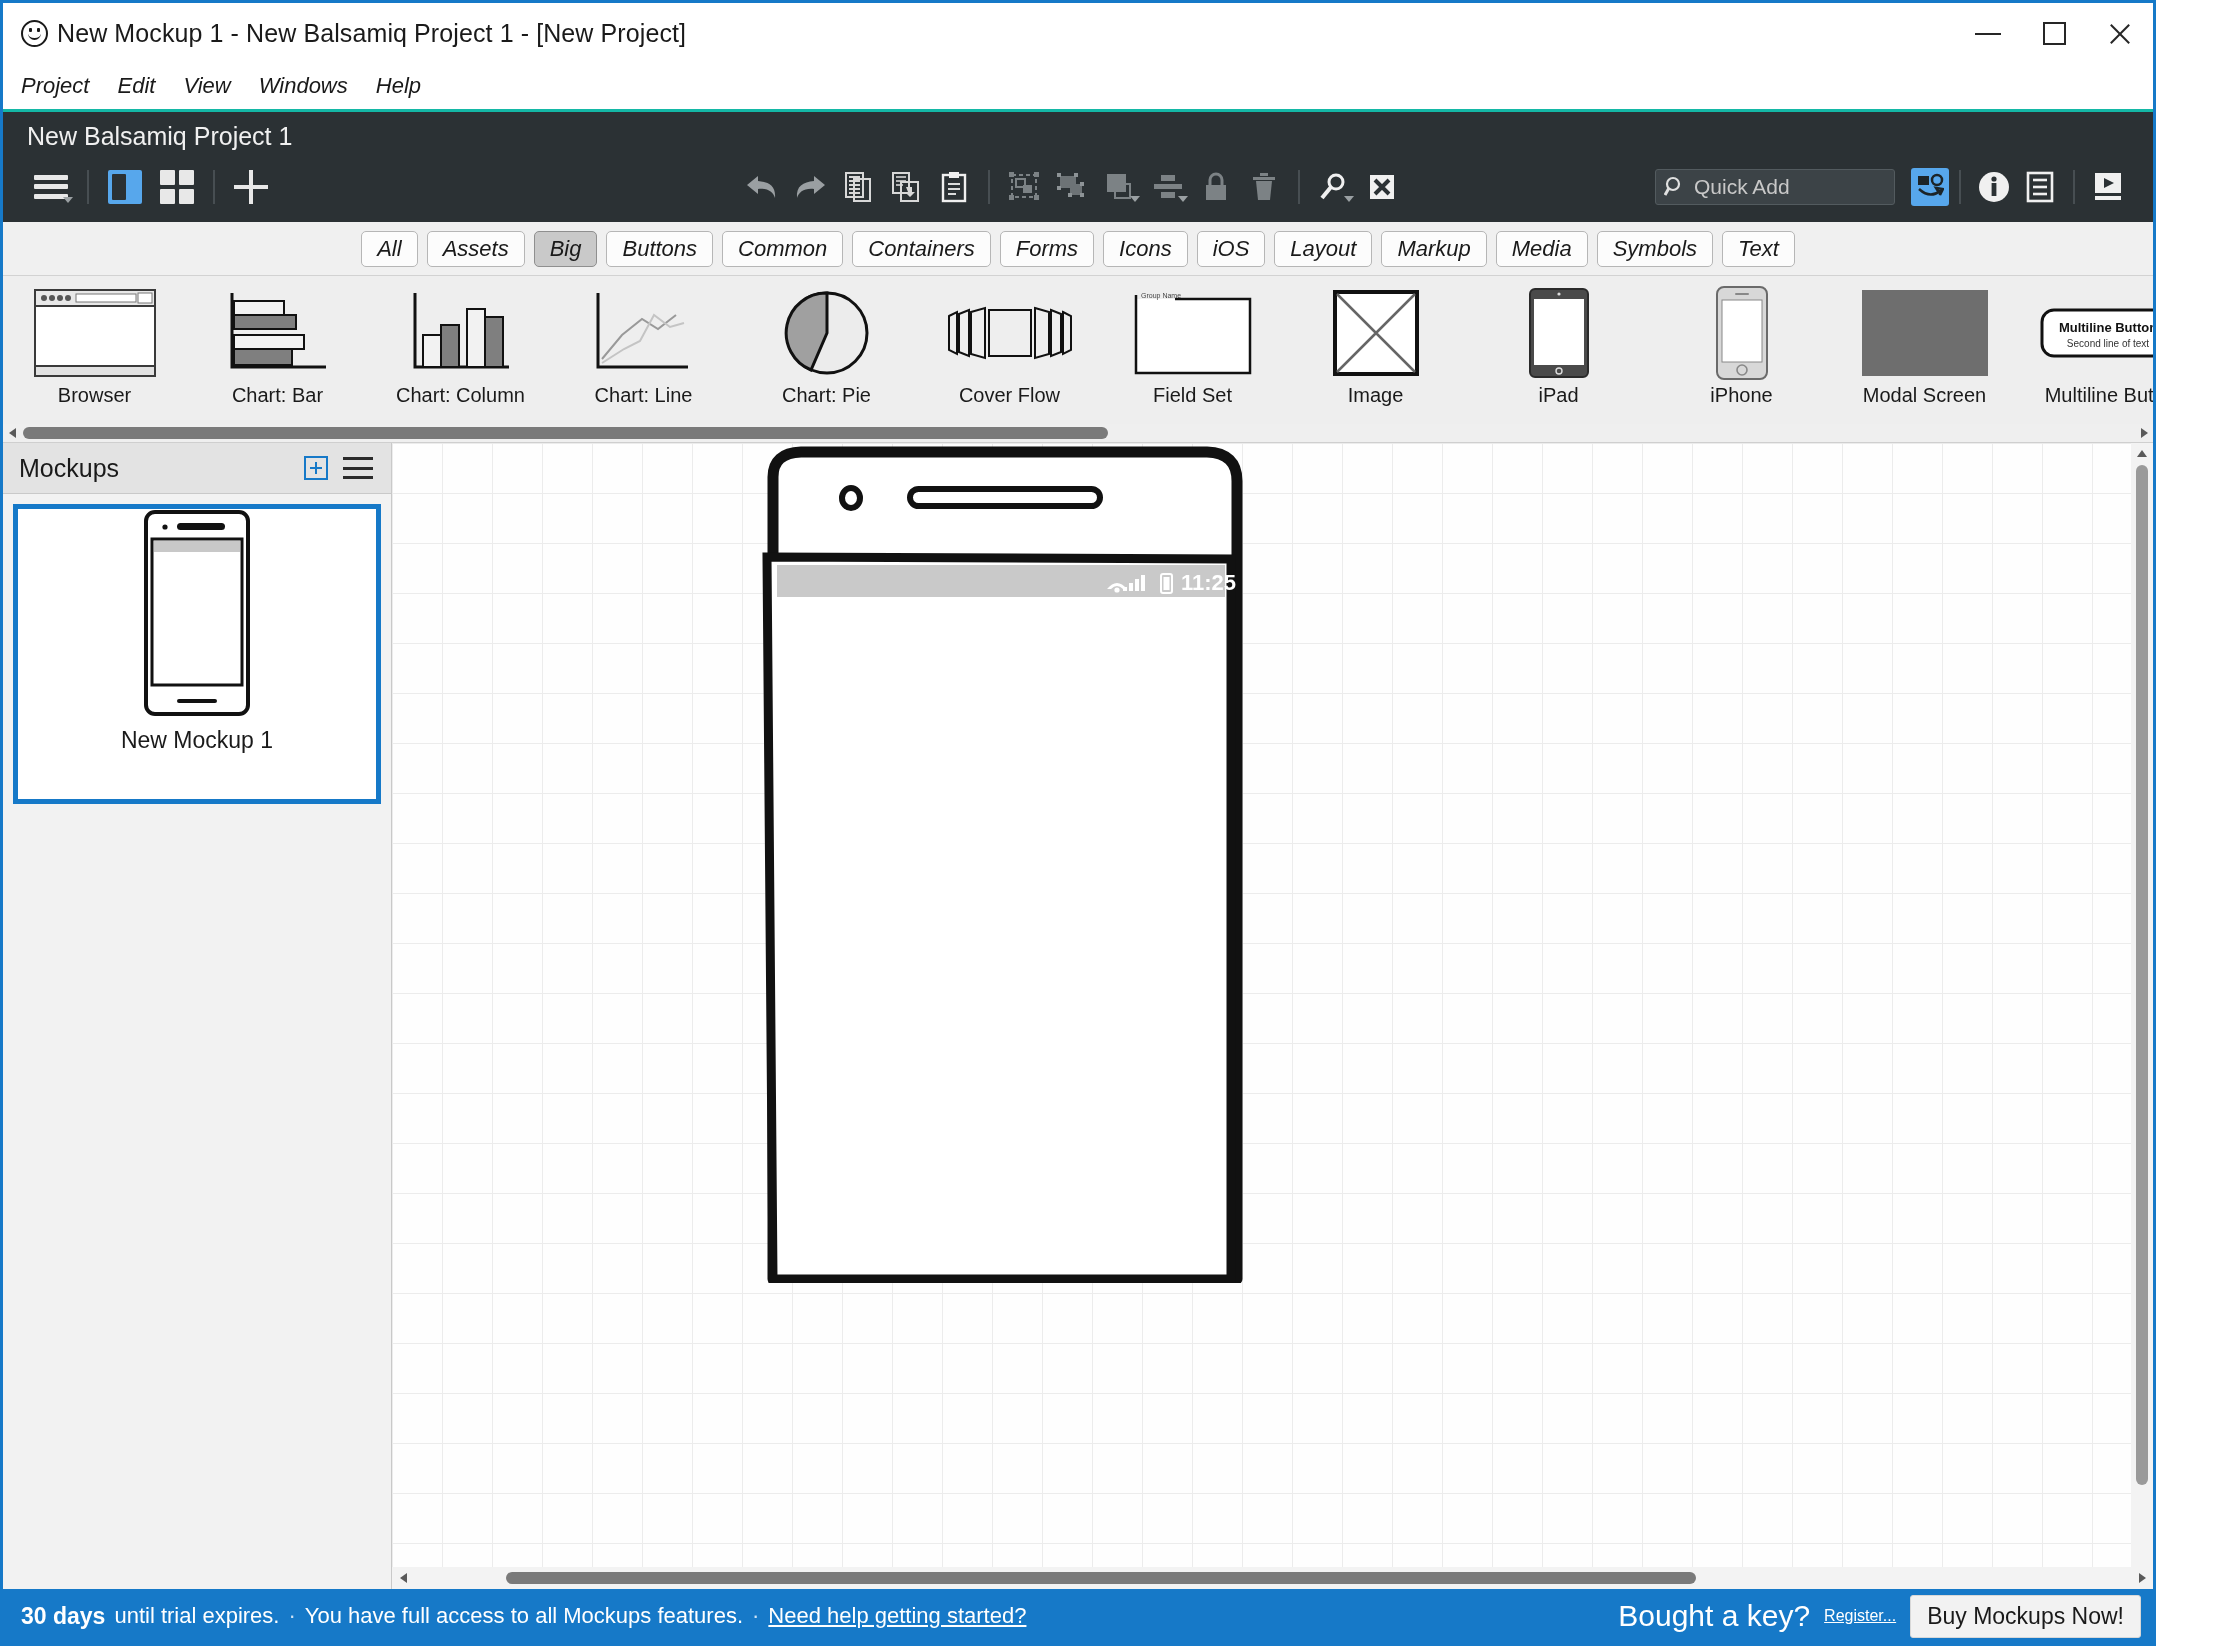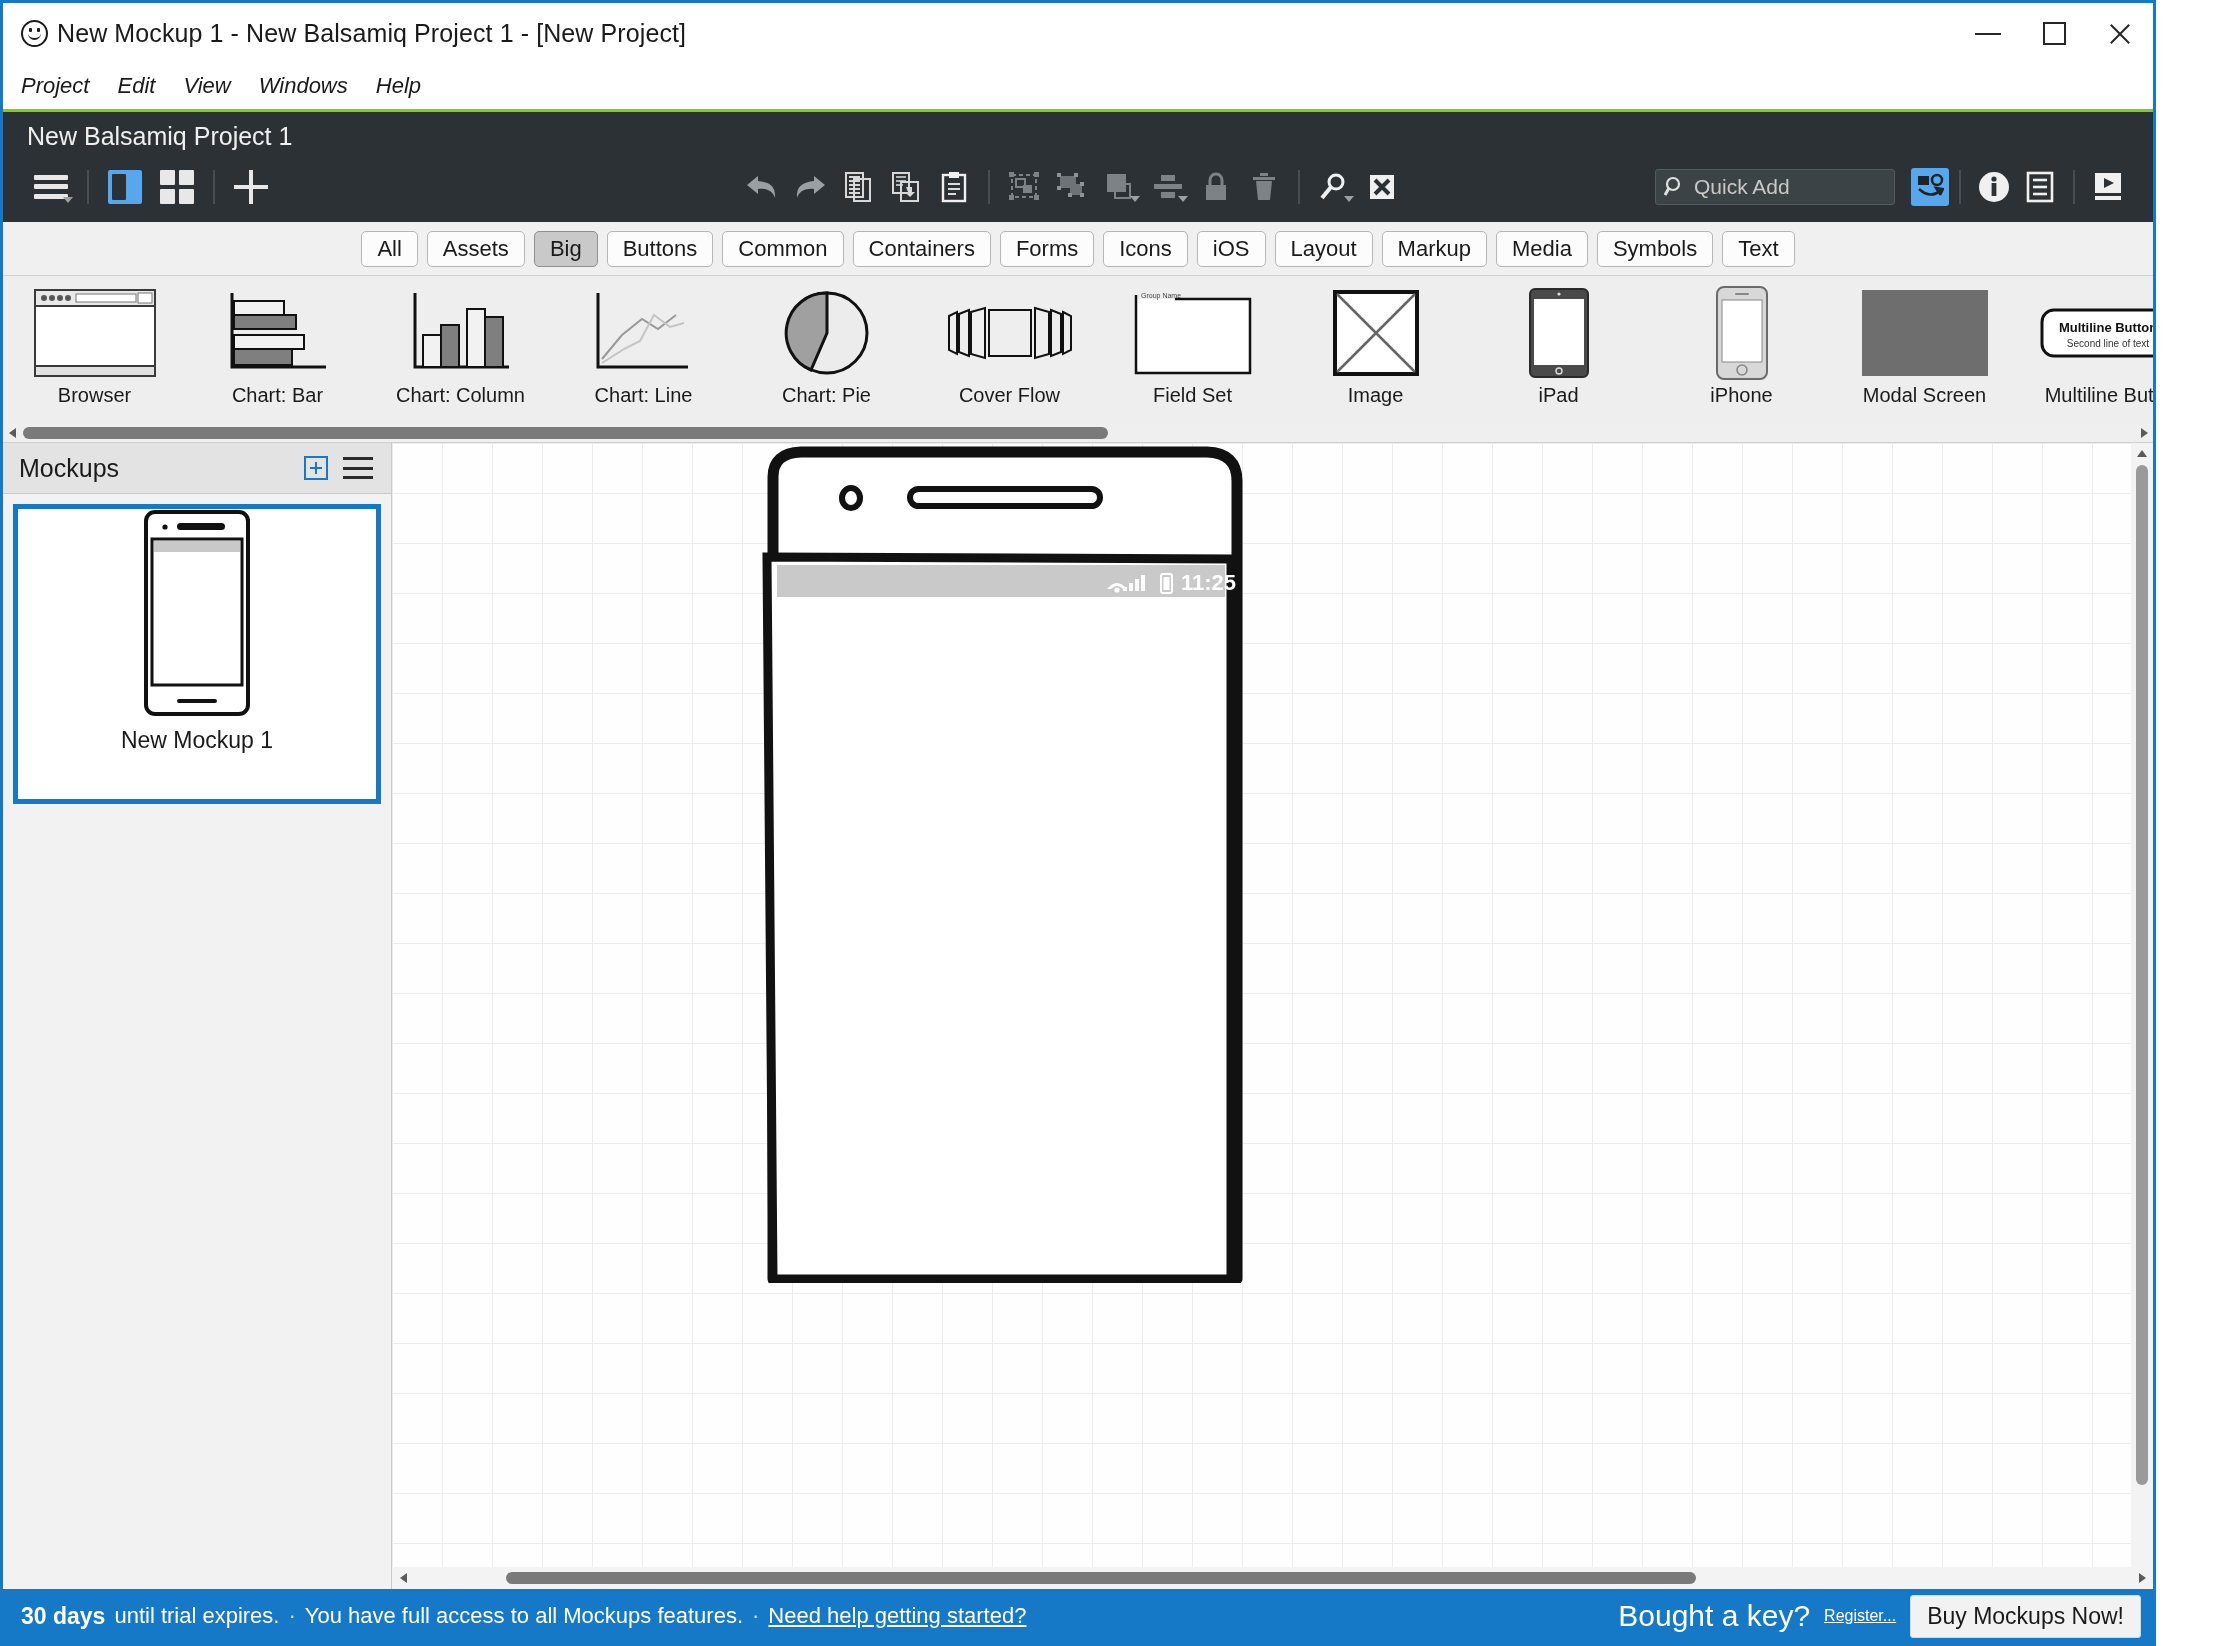--- a/index.html
+++ b/index.html
@@ -66,21 +66,21 @@
     font-style: italic;
   }
   .menu-item {
     font-size: 22px; color: #1a1a1a; padding: 4px 14px; white-space: nowrap;
   }
 
   
   .dark-bar {
     background: #2b3134; min-height: 113px; height: 113px;
     position: relative; display: flex; flex-direction: column;
-    border-top: 3px solid #84cc16;
+    border-top: 3px solid #14b8a6;
     justify-content: space-between;
   }
   .proj-title {
     color: #f0f0f0; font-size: 25px; padding: 10px 0 0 24px; font-weight: 400;
     white-space: nowrap;
   }
   .tb-row {
     flex: 1; display: flex; align-items: center; position: relative;
   }
   .tb-left { display: flex; align-items: center; padding-left: 22px; gap: 0px; }
@@ -135,21 +135,21 @@
   .blue-ic {
     width: 38px; height: 38px; background: #57a7ec; border-radius: 3px;
     display: flex; align-items: center; justify-content: center; margin-left: 16px;
   }
   .rt-ic { width: 46px; height: 44px; display: flex; align-items: center; justify-content: center; }
 
   
   .tabs-bar {
     background: #f0f0f0; border-bottom: 1px solid #d2d2d2;
     height: 54px; min-height: 54px;
-    display: flex; align-items: center; justify-content: center; gap: 9px;
+    display: flex; align-items: center; justify-content: center; gap: 9px; font-style: italic;
   }
   .tab {
     height: 36px; padding: 0 15px; background: #fcfcfc;
     border: 1px solid #b6b6b6; border-radius: 5px;
     display: flex; align-items: center; font-size: 22px; color: #1a1a1a;
     white-space: nowrap;
   }
   .tab.active { background: #c9c9c9; border-color: #8f8f8f; }
 
   

